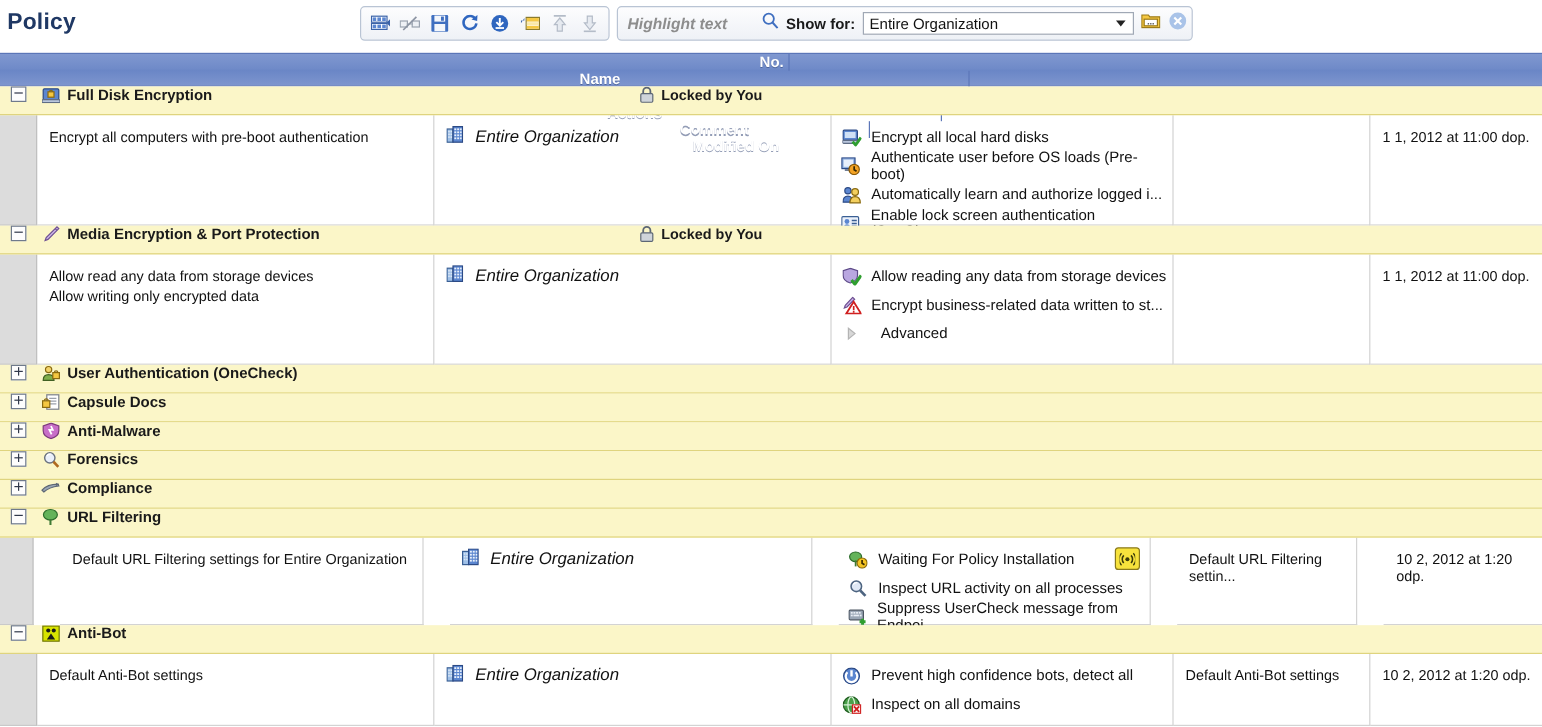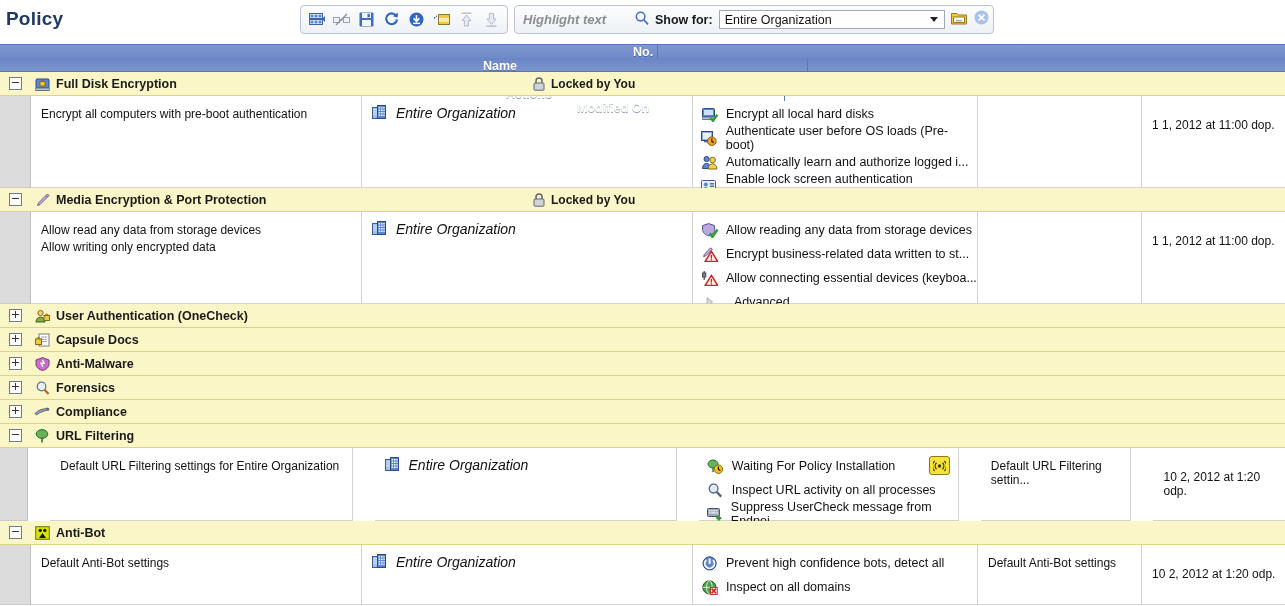--- a/index.html
+++ b/index.html
@@ -75,21 +75,21 @@
   }
   .c-no   { width: 31px; }
   .c-name { width: 331px; }
   .c-app  { width: 331px; }
   .c-act  { width: 285px; }
   .c-com  { width: 164px; }
   .c-mod  { width: 143px; border-right: none; }
 
   
   .grow {
-    display: flex; align-items: center; height: 23px;
+    display: flex; align-items: flex-start; height: 23px;
     background: #fbf6c8;
     border-bottom: 1px solid #dfd47e;
     position: relative;
   }
   .expander {
     width: 31px; display: flex; align-items: center; justify-content: center;
   }
   .exp-box {
     width: 11px; height: 11px; border: 1px solid #6f7a8c; background: #fdfdfd;
     position: relative;
@@ -130,21 +130,21 @@
     display: flex; align-items: center; height: 24px; gap: 8px;
     font-size: 12.5px; color: #111; position: relative;
   }
   .act-item .ai { width: 17px; display: flex; justify-content: center; }
   .badge-wait {
     position: absolute; right: 4px; top: 2px;
     width: 19px; height: 17px; border: 1px solid #8a7a1c; border-radius: 3px;
     background: #f7e23c; display: flex; align-items: center; justify-content: center;
   }
   .cmt { font-size: 12px; color: #111; padding-top: 11px; }
-  .modv { font-size: 12px; color: #111; padding-top: 22px; }
+  .modv { font-size: 12px; color: #111; padding-top: 11px; }
 </style>
 </head>
 <body>
 
 <div class="app">
 
   <div class="topbar">
     <div class="page-title">Policy</div>
 
     <div class="tool-group">
@@ -245,20 +245,21 @@
       </div>
     </div>
   </div>
 
   <div class="grid">
     <div class="hrow">
       <div class="hcell c-no">No.</div>
       <div class="hcell c-name">Name</div>
       <div class="hcell c-app">Applies To</div>
       <div class="hcell c-act">Actions</div>
+      <div class="hcell c-com">Comment</div>
       <div class="hcell c-mod">Modified On</div>
     </div>
     <div id="grid-body">
         <div class="grow">
           <div class="expander">
             <span class="exp-box"></span>
           </div>
           <div class="grow-icon">
             <svg width="15" height="14" viewBox="0 0 15 14">
               <rect x="1" y="2" width="13" height="9" rx="1" fill="#5b86d0" stroke="#2c4a85"></rect>
@@ -451,33 +452,20 @@
                     <path d="M8.6 0.8 L10.2 2.4 L3.8 8.8 L1.6 9.6 L2.4 7.4 Z" fill="#cdb6e8" stroke="#6e5092"></path>
                     <path d="M9.4 4.4 L15.6 14.4 L3.2 14.4 Z" fill="#fff" stroke="#d02020" stroke-width="1.5"></path>
                     <rect x="8.7" y="8" width="1.4" height="3.6" fill="#d02020"></rect>
                     <rect x="8.7" y="12.2" width="1.4" height="1.4" fill="#d02020"></rect>
                   </svg>
                 </span>
                 <span>Encrypt business-related data written to st...</span>
               </div>
               <div class="act-item">
                 <span class="ai">
-                  <svg width="16" height="15" viewBox="0 0 16 15">
-                    <rect x="0.6" y="2" width="3.2" height="4" fill="#7f8794" stroke="#3f4652"></rect>
-                    <line x1="2.2" y1="0" x2="2.2" y2="2" stroke="#3f4652" stroke-width="1.2"></line>
-                    <line x1="2.2" y1="6" x2="2.2" y2="9" stroke="#3f4652" stroke-width="1.2"></line>
-                    <path d="M9.4 4.4 L15.6 14.4 L3.2 14.4 Z" fill="#fff" stroke="#d02020" stroke-width="1.5"></path>
-                    <rect x="8.7" y="8" width="1.4" height="3.6" fill="#d02020"></rect>
-                    <rect x="8.7" y="12.2" width="1.4" height="1.4" fill="#d02020"></rect>
-                  </svg>
-                </span>
-                <span>Allow connecting essential devices (keyboa...</span>
-              </div>
-              <div class="act-item">
-                <span class="ai">
                   <svg width="10" height="12" viewBox="0 0 10 12">
                     <path d="M2 1.5 L7.5 6 L2 10.5 Z" fill="#d7d7d7" stroke="#b4b4b4"></path>
                   </svg>
                 </span>
                 <span style="margin-left: 8px;">Advanced</span>
               </div>
             </div>
           </div>
           <div class="dcell" style="width: 164px; padding: 0px 8px 0px 10px;">
             <div class="cmt"></div>

